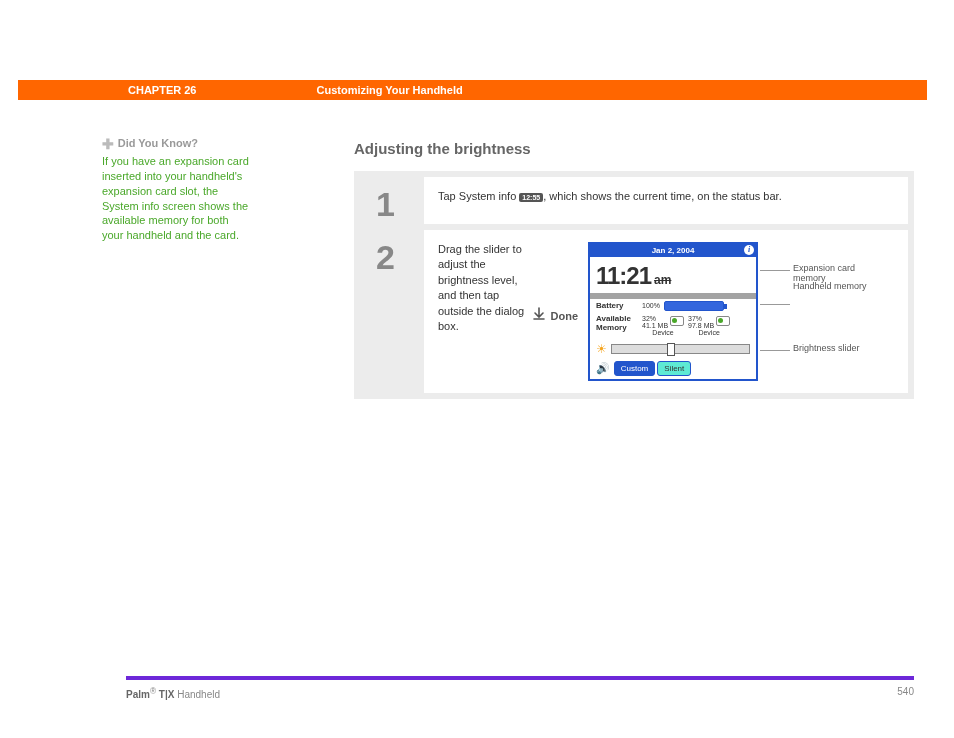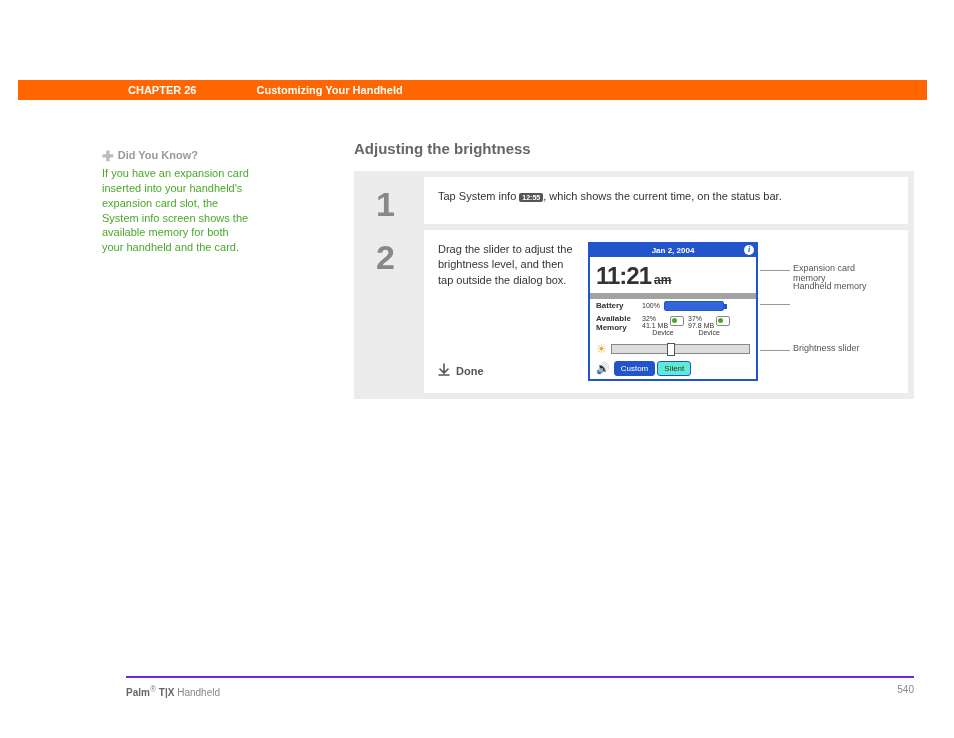--- a/index.html
+++ b/index.html
@@ -25,26 +25,26 @@
   .chapter-label {
     color: #fff;
     font-weight: bold;
     font-size: 11px;
     margin-left: 110px;
   }
   .chapter-title {
     color: #fff;
     font-weight: bold;
     font-size: 11px;
-    margin-left: 60px;
+    margin-left: 120px;
   }
   .sidebar {
     position: absolute;
     left: 102px;
-    top: 148px;
+    top: 136px;
     width: 150px;
   }
   .did-you-know-head {
     color: #999;
     font-weight: bold;
     font-size: 11px;
     margin-bottom: 2px;
   }
   .plus-icon {
     color: #bbb;
@@ -97,21 +97,21 @@
     min-height: 30px;
   }
   .step2-body {
     display: flex;
     gap: 10px;
     min-height: 160px;
   }
   .step2-text {
     width: 140px;
     display: flex;
-    flex-direction: column;
+    flex-direction: row;
     justify-content: space-between;
   }
   .done-row {
     display: flex;
     align-items: center;
     gap: 6px;
     font-weight: bold;
     color: #555;
     font-size: 11px;
     margin-top: 10px;
@@ -275,21 +275,21 @@
     padding: 1px 3px;
     border-radius: 2px;
     vertical-align: middle;
     line-height: 1;
   }
   .footer {
     position: absolute;
     left: 126px;
     right: 40px;
     top: 676px;
-    border-top: 2px solid #6d28d9;
+    border-top: 4px solid #6d28d9;
     padding-top: 6px;
     display: flex;
     justify-content: space-between;
     font-size: 10px;
     color: #888;
   }
   .footer-left b { color: #666; }
   .down-arrow-icon {
     display: inline-block;
     width: 12px;

